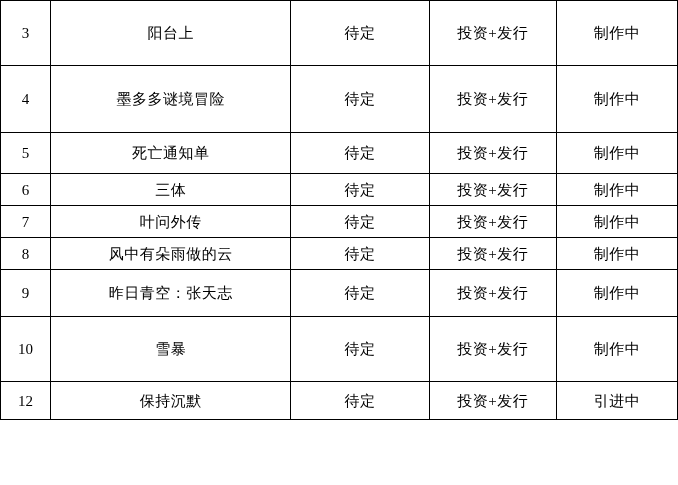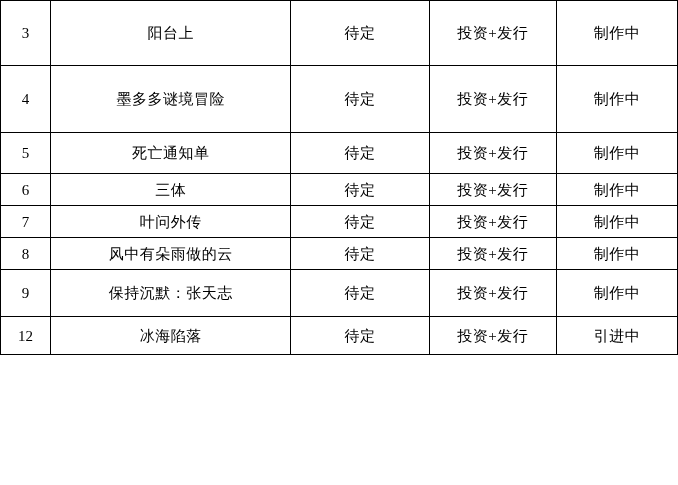--- a/index.html
+++ b/index.html
@@ -102,27 +102,34 @@
         </tr>
         <tr class="h-small">
           <td class="idx">8</td>
           <td class="title">风中有朵雨做的云</td>
           <td class="date">待定</td>
           <td class="role">投资+发行</td>
           <td class="status">制作中</td>
         </tr>
         <tr class="h-med">
           <td class="idx">9</td>
-          <td class="title">保持沉默：张天志</td>
+          <td class="title">昨日青空：张天志</td>
+          <td class="date">待定</td>
+          <td class="role">投资+发行</td>
+          <td class="status">制作中</td>
+        </tr>
+        <tr class="h-tall">
+          <td class="idx">10</td>
+          <td class="title">雪暴</td>
           <td class="date">待定</td>
           <td class="role">投资+发行</td>
           <td class="status">制作中</td>
         </tr>
         <tr class="h-last">
           <td class="idx">12</td>
-          <td class="title">冰海陷落</td>
+          <td class="title">保持沉默</td>
           <td class="date">待定</td>
           <td class="role">投资+发行</td>
           <td class="status">引进中</td>
         </tr>
       </tbody>
   </table>
 </div>
 
 </body></html>

